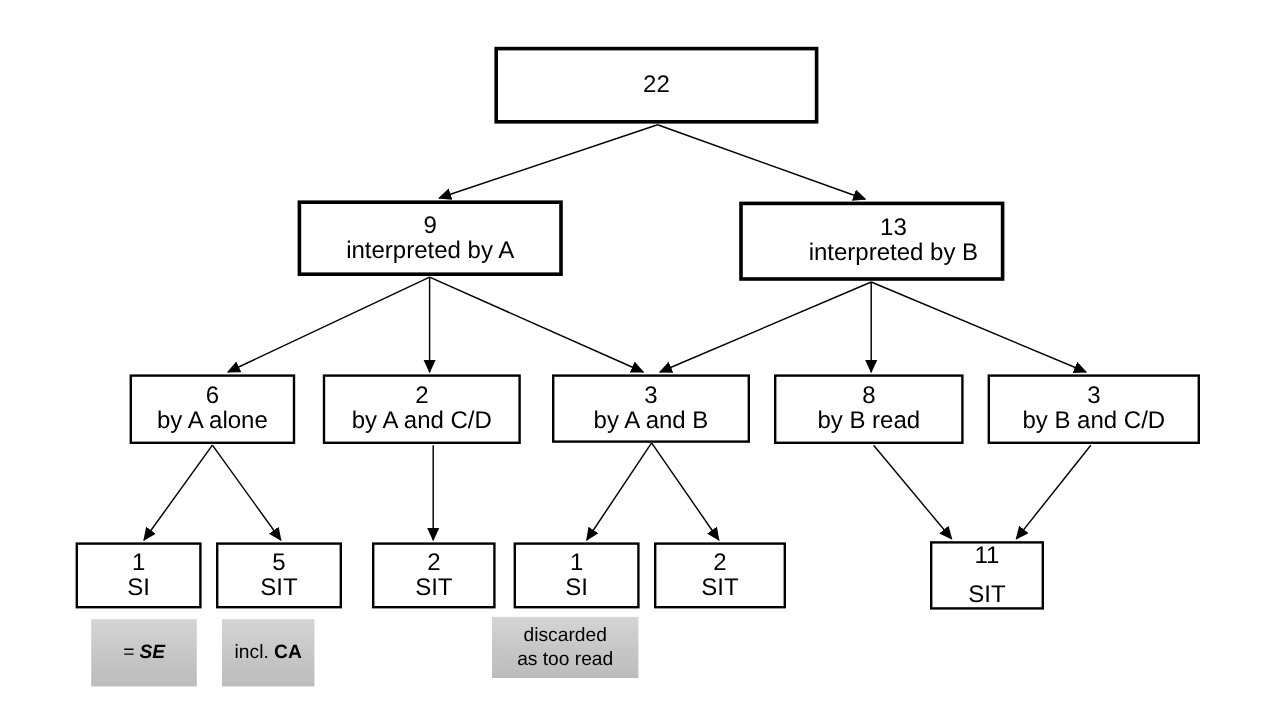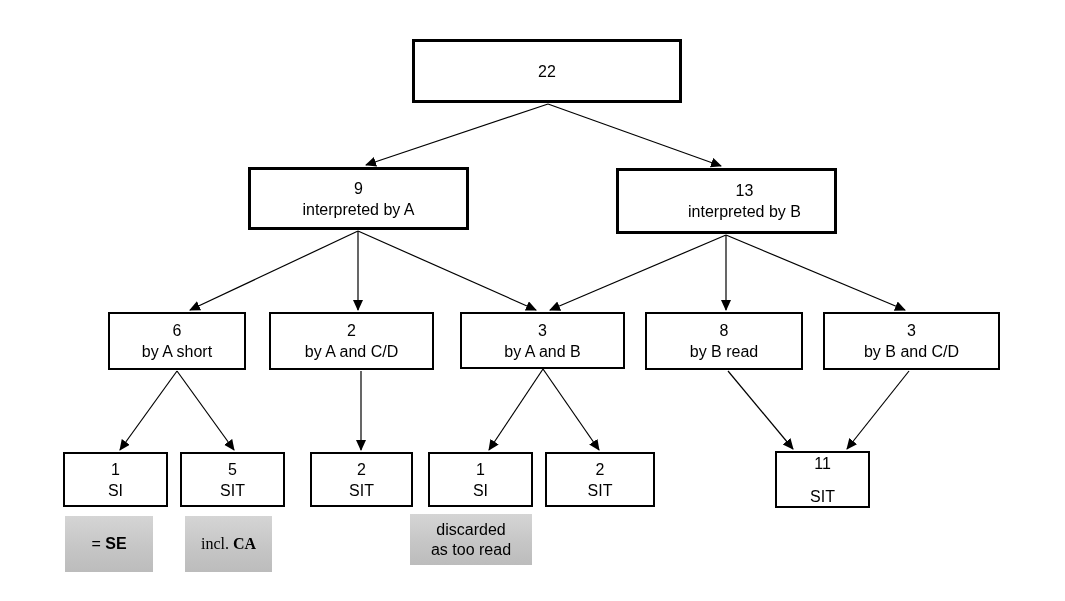--- a/index.html
+++ b/index.html
@@ -27,21 +27,21 @@
   .node {
     position: absolute;
     box-sizing: border-box;
     background: #ffffff;
     border: 3px solid #000000;
     display: flex;
     flex-direction: column;
     align-items: center;
     justify-content: center;
     text-align: center;
-    font-size: 16px;
+    font-size: 20px;
     line-height: 21px;
     white-space: nowrap;
   }
   .node.thin {
     border-width: 2.5px;
   }
   .annot {
     position: absolute;
     box-sizing: border-box;
     background: linear-gradient(180deg, #d5d5d5 0%, #c6c6c6 55%, #bcbcbc 100%);
@@ -93,21 +93,21 @@
     <div>9</div>
     <div>interpreted by A</div>
   </div>
   <div class="node" style="left:616px; top:168px; width:221px; height:66px;padding-left:36px;">
     <div>13</div>
     <div>interpreted by B</div>
   </div>
 
   <div class="node thin" style="left:108px; top:312px; width:138px; height:58px;">
     <div>6</div>
-    <div>by A short</div>
+    <div>by A alone</div>
   </div>
   <div class="node thin" style="left:269px; top:312px; width:165px; height:58px;">
     <div>2</div>
     <div>by A and C/D</div>
   </div>
   <div class="node thin" style="left:460px; top:312px; width:165px; height:57px;">
     <div>3</div>
     <div>by A and B</div>
   </div>
   <div class="node thin" style="left:645px; top:312px; width:158px; height:58px;">
@@ -137,24 +137,24 @@
   </div>
   <div class="node thin" style="left:545px; top:452px; width:110px; height:55px;">
     <div>2</div>
     <div>SIT</div>
   </div>
   <div class="node thin" style="left:775px; top:451px; width:95px; height:57px;gap:12px;">
     <div>11</div>
     <div>SIT</div>
   </div>
 
-  <div class="annot" style="left:65px; top:516px; width:88px; height:56px;">
+  <div class="annot" style="left:76px; top:516px; width:88px; height:56px;font-style:italic;">
     <div><span>= </span><b>SE</b></div>
   </div>
-  <div class="annot" style="left:185px; top:516px; width:87px; height:56px;font-family:Liberation Serif, serif;">
+  <div class="annot" style="left:185px; top:516px; width:77px; height:56px;">
     <div><span>incl. </span><b>CA</b></div>
   </div>
   <div class="annot" style="left:410px; top:514px; width:122px; height:51px;">
     <div>discarded</div>
     <div>as too read</div>
   </div>
 
 </div>
 
 </body></html>

